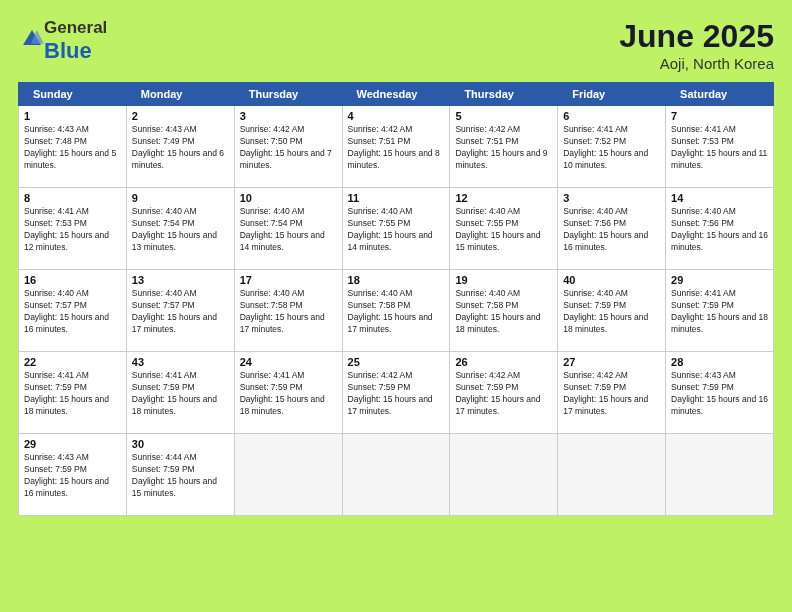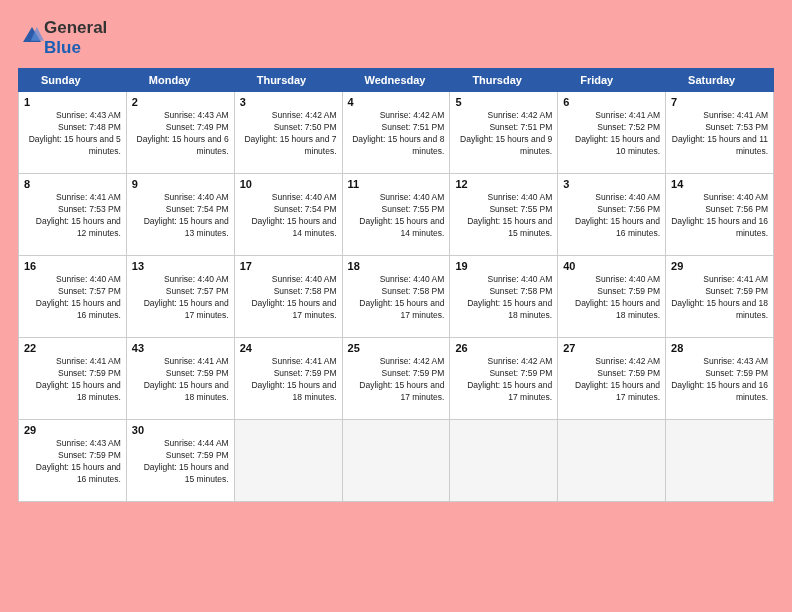--- a/index.html
+++ b/index.html
@@ -7,21 +7,21 @@
       font-family: Arial, sans-serif;
       background: #fff;
       width: 792px;
       height: 612px;
       overflow: hidden;
     }
     .page {
       width: 792px;
       height: 612px;
       padding: 18px 18px 10px 18px;
-      background: #fca5a5;
+      background: #bef264;
     }
     .header {
       display: flex;
       justify-content: space-between;
       align-items: flex-start;
       margin-bottom: 10px;
     }
     .logo {
       display: flex;
       align-items: center;
@@ -45,21 +45,21 @@
     }
     .calendar {
       width: 100%;
       border-collapse: collapse;
       font-size: 9.5px;
     }
     .calendar th {
       background-color: #2b5ba8;
       color: #fff;
       text-align: left;
-      padding: 5px 22px;
+      padding: 5px 14px;
       font-size: 11px;
       font-weight: bold;
       border: 1px solid #2b5ba8;
     }
     .calendar td {
       border: 1px solid #ccc;
       vertical-align: top;
       padding: 4px 5px;
       width: calc(100% / 7);
       background: #fff;
@@ -71,42 +71,45 @@
     .day-number {
       font-size: 11px;
       font-weight: bold;
       color: #111;
       margin-bottom: 2px;
     }
     .day-info {
       font-size: 8.5px;
       color: #222;
       line-height: 1.4;
-      text-align: right;
     }
     .empty-cell {
       background: #f5f5f5 !important;
     }
   </style>
 </head>
 <body>
 
 <div class="page">
   <div class="header">
     <div class="logo">
       <div>
         <svg class="logo-icon" viewBox="0 0 40 40">
           <polygon points="20,5 35,30 5,30" fill="#2b5ba8"></polygon>
           <polygon points="28,5 40,28 18,28" fill="#5b8dd9" opacity="0.7"></polygon>
         </svg>
       </div>
       <div>
         <span style="font-size:17px;font-weight:bold;color:#333;">General</span><br>
-        <span style="font-size:17px;font-weight:bold;color:#1a5fb4;">Blue</span>
+        <span style="font-size:22px;font-weight:bold;color:#1a5fb4;">Blue</span>
       </div>
+    </div>
+    <div class="title-block">
+      <div class="month-title">June 2025</div>
+      <div class="location-title">Aoji, North Korea</div>
     </div>
   </div>
 
   <table class="calendar">
     <thead>
       <tr>
       <th>Sunday</th>
           <th>Monday</th>
           <th>Thursday</th>
           <th>Wednesday</th>

